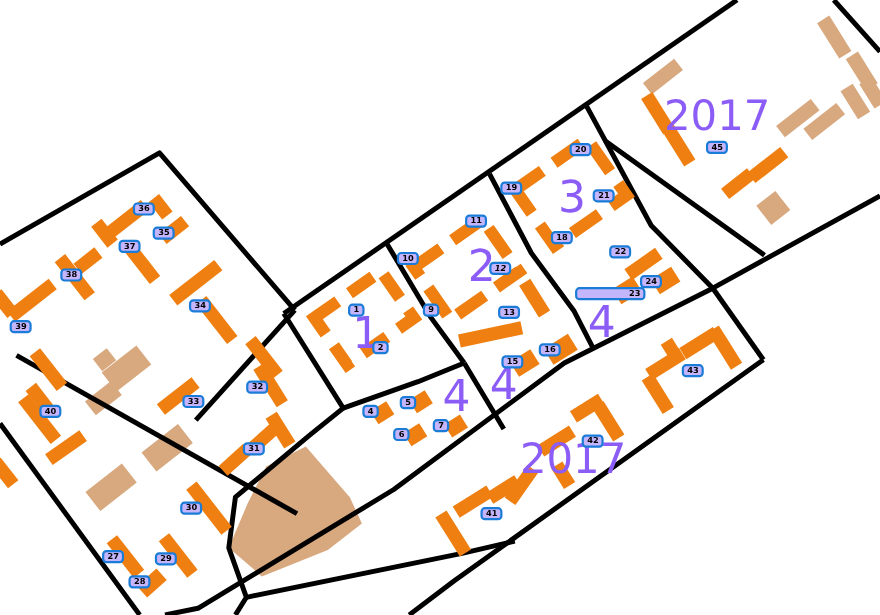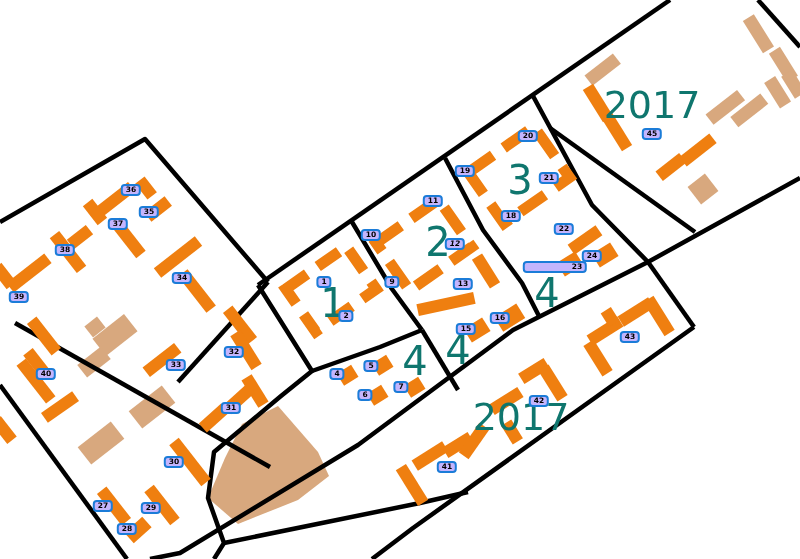--- a/index.html
+++ b/index.html
@@ -19,21 +19,21 @@
   .psq{fill:none;stroke:var(--planned);stroke-width:11;}
   .ex{fill:var(--existing);}
   .badge{
     position:absolute;transform:translate(-50%,-50%);
     background:#c4b5fd;border:2px solid var(--badge_border);border-radius:4px;
     color:#000;font-size:7.5px;font-weight:bold;line-height:8px;padding:0px 3px;
     white-space:nowrap;z-index:3;
   }
   .maplabel{
     position:absolute;transform:translate(-50%,-50%);
-    color:#0f766e;line-height:1;z-index:2;white-space:nowrap;
+    color:#8b5cf6;line-height:1;z-index:2;white-space:nowrap;
   }
 </style>
 </head>
 <body>
 
 <div id="stage">
   <svg id="map-svg" width="800" height="559" viewBox="0 0 800 559">
 
     <g>
       <polygon class="ex" points="278,406 318,452 329,476 298,500 238,524 208,498 225,458 242,424"></polygon>

